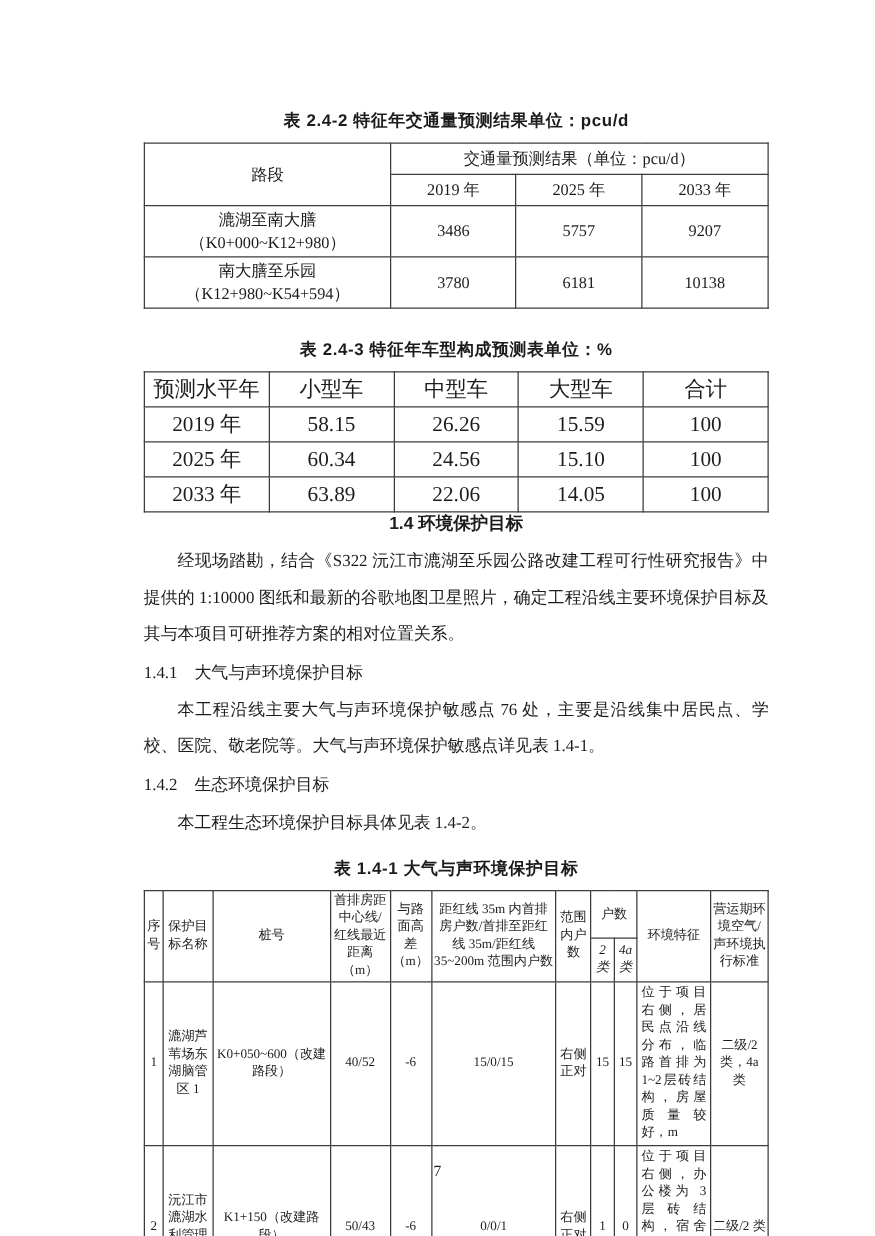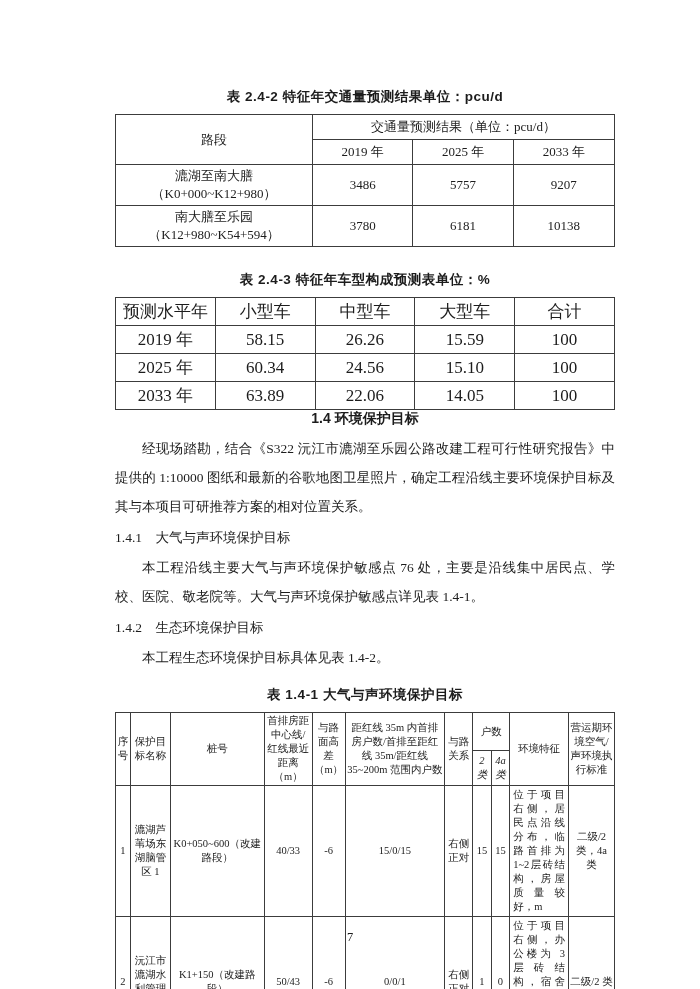--- a/index.html
+++ b/index.html
@@ -183,34 +183,34 @@
         <col style="width:9.2%">
     </colgroup>
     <tbody>
       <tr>
         <th rowspan="2">序号</th>
         <th rowspan="2">保护目标名称</th>
         <th rowspan="2">桩号</th>
         <th rowspan="2">首排房距中心线/红线最近距离（m）</th>
         <th rowspan="2">与路面高差（m）</th>
         <th rowspan="2">距红线 35m 内首排房户数/首排至距红线 35m/距红线 35~200m 范围内户数</th>
-        <th rowspan="2">与路关系</th>
+        <th rowspan="2">范围内户数</th>
         <th colspan="2">户数</th>
         <th rowspan="2">环境特征</th>
         <th rowspan="2">营运期环境空气/声环境执行标准</th>
       </tr>
       <tr class="subhdr">
         <th>2 类</th>
         <th>4a 类</th>
       </tr>
       <tr>
         <td class="data-cell">1</td>
         <td class="data-cell">漉湖芦苇场东湖脑管区 1</td>
         <td class="data-cell">K0+050~600（改建路段）</td>
-        <td class="data-cell">40/33</td>
+        <td class="data-cell">40/52</td>
         <td class="data-cell">-6</td>
         <td class="data-cell">15/0/15</td>
         <td class="data-cell">右侧正对</td>
         <td class="data-cell">15</td>
         <td class="data-cell">15</td>
         <td class="data-cell env-cell">位于项目右侧，居民点沿线分布，临路首排为1~2层砖结构，房屋质量较好，m</td>
         <td class="data-cell">二级/2 类，4a 类</td>
       </tr>
       <tr>
         <td class="data-cell">2</td>

